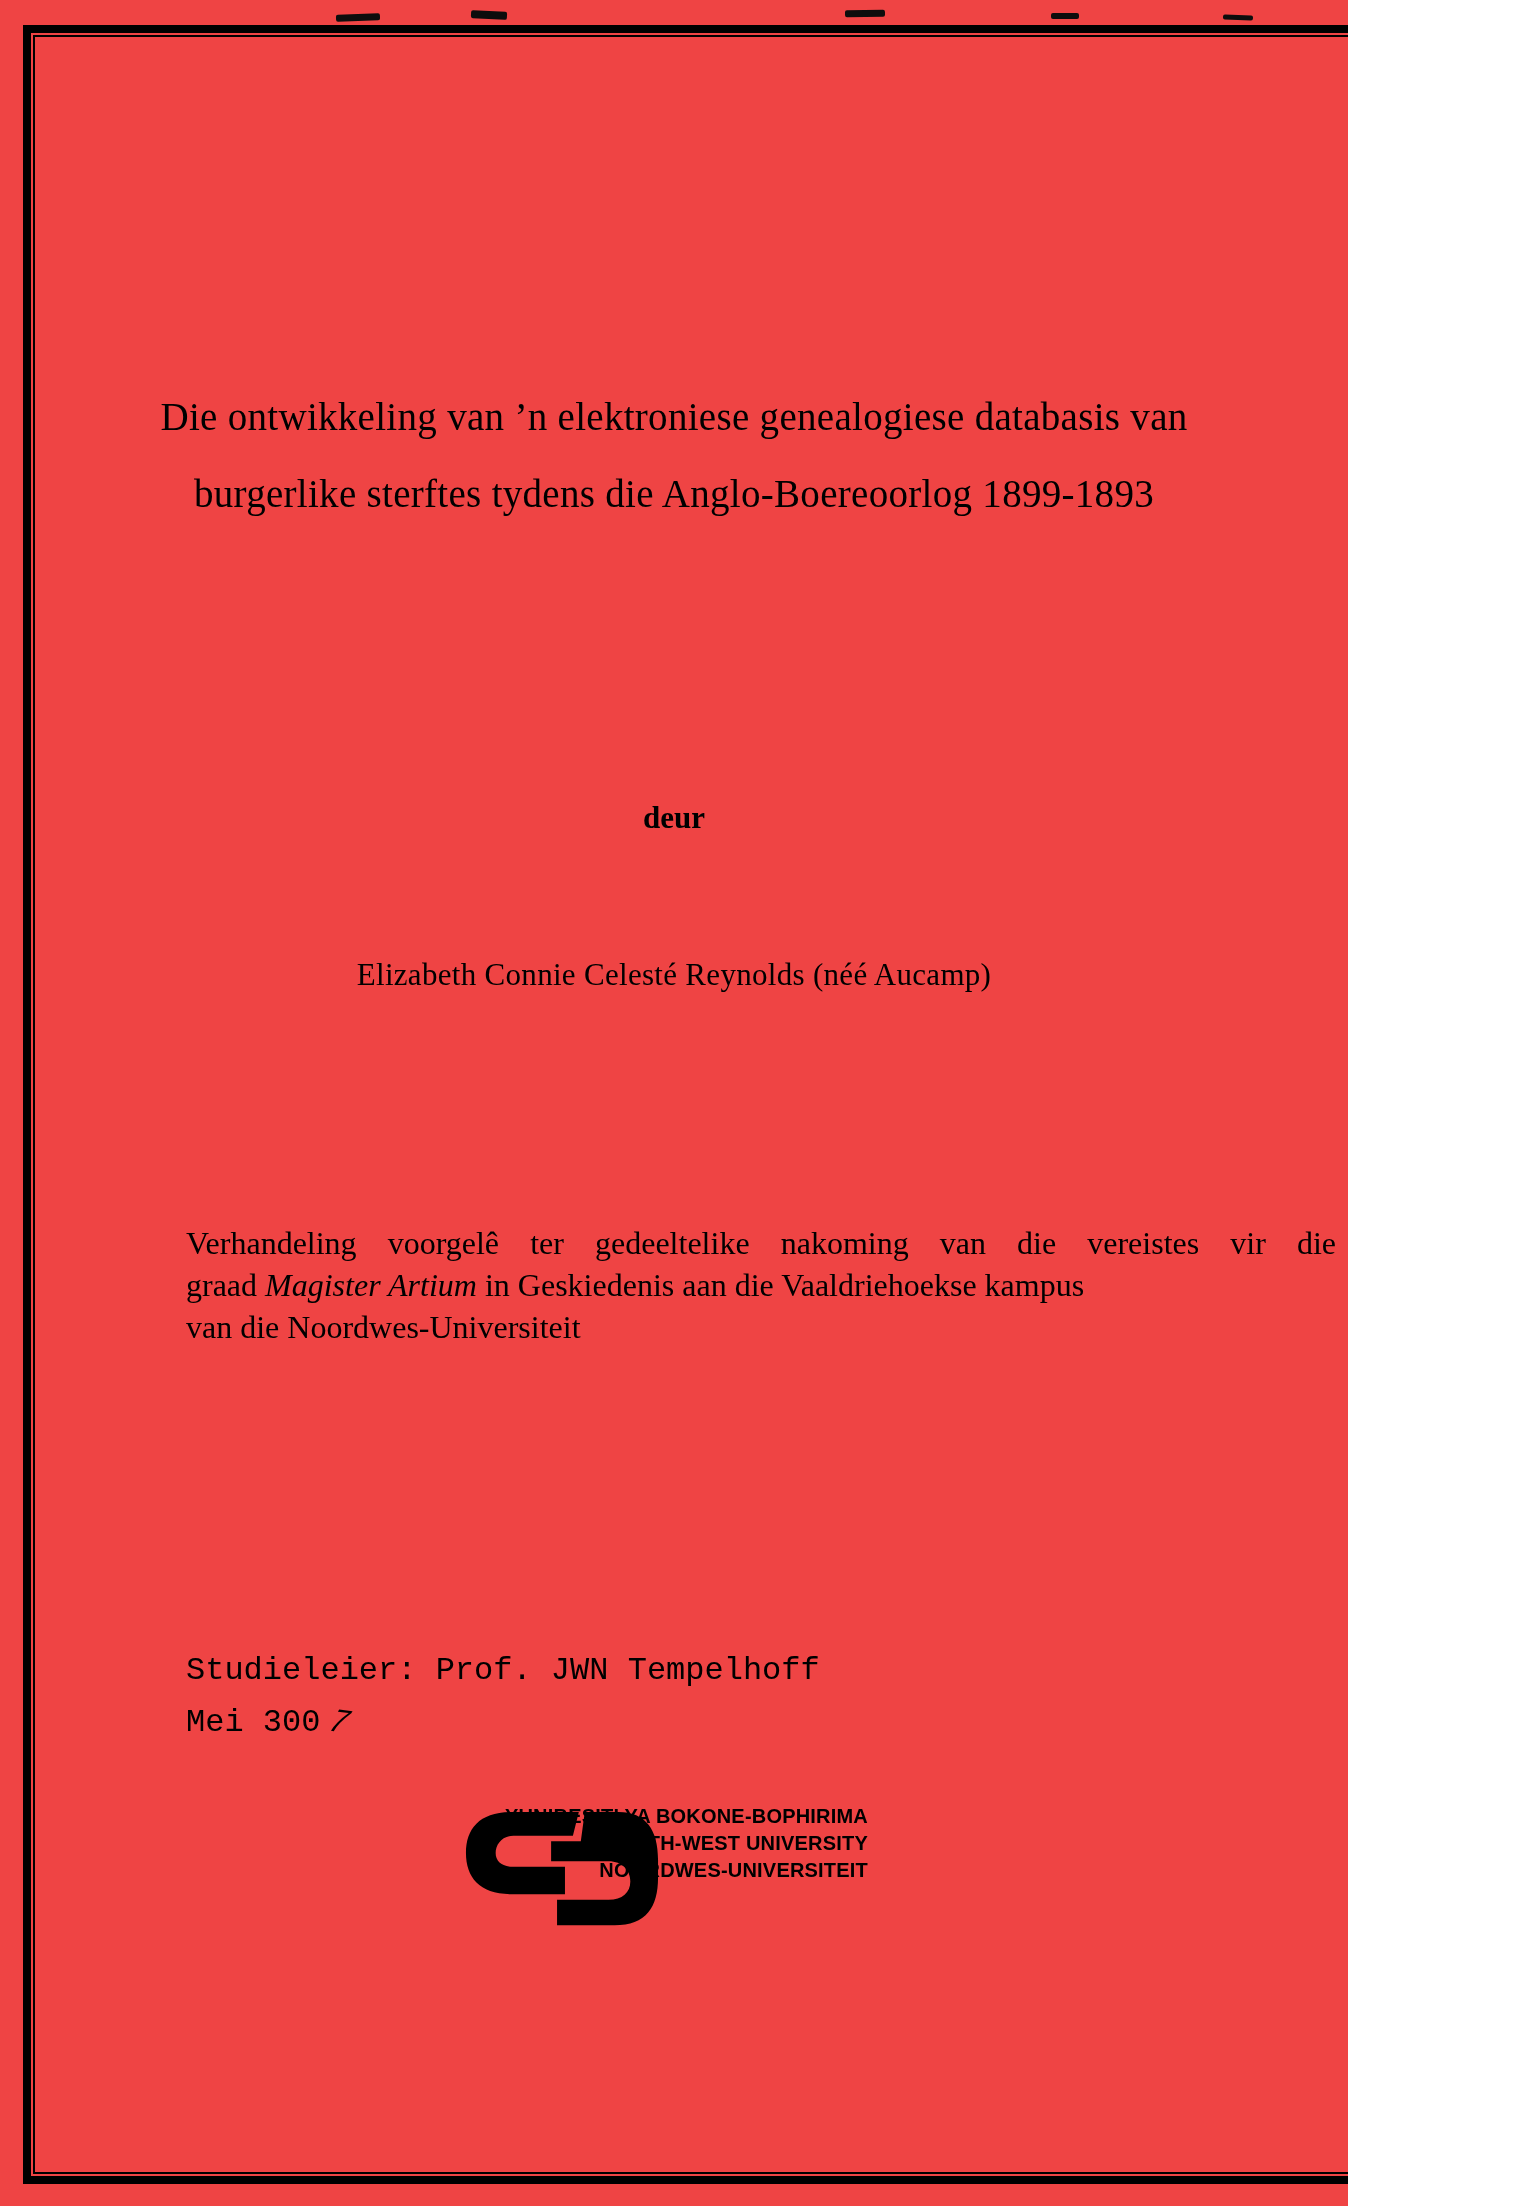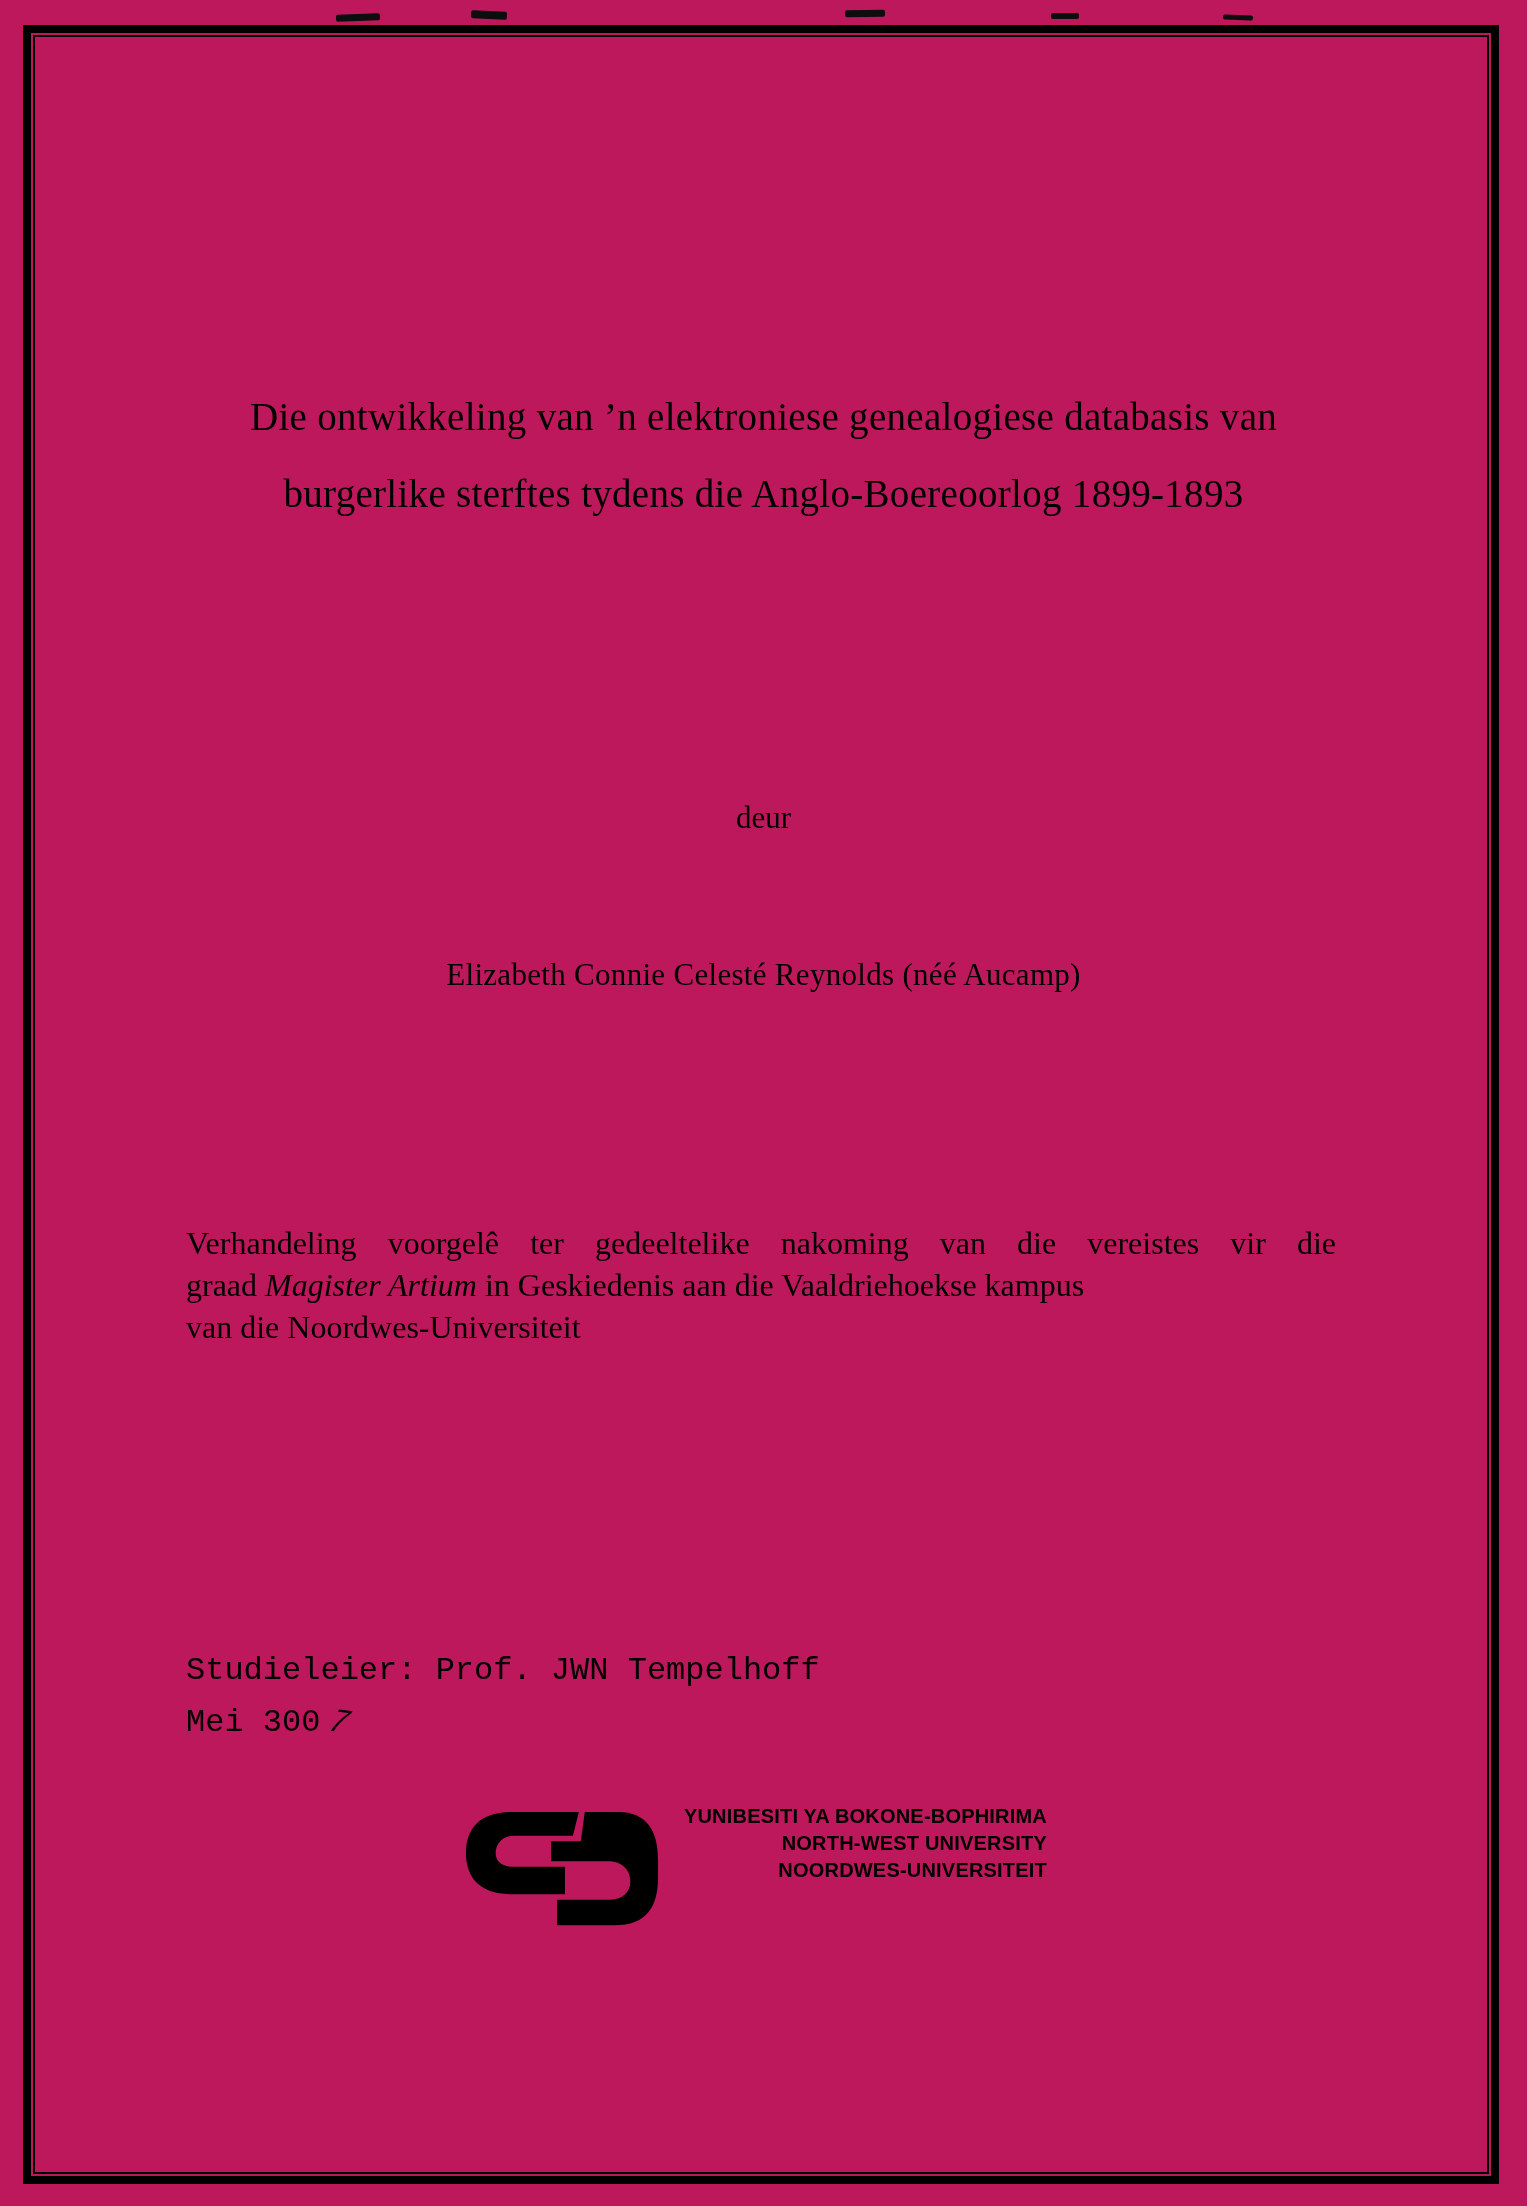--- a/index.html
+++ b/index.html
@@ -1,21 +1,21 @@
 <!DOCTYPE html>
 <html><head>
 <meta charset="utf-8">
 <style>
   * { margin: 0; padding: 0; box-sizing: border-box; }
   html, body { background: #ffffff; }
   .scan-page {
     position: relative;
-    width: 1527px;
+    width: 1348px;
     height: 2206px;
-    background: #be185d;
+    background: #ef4444;
     overflow: hidden;
     font-family: "Liberation Serif", serif;
     color: #000000;
   }
   
   .frame-outer {
     position: absolute;
     left: 23px; top: 25px;
     width: 1476px; height: 2159px;
     border: 8px solid #000000;
@@ -41,20 +41,21 @@
     font-size: 39px;
     line-height: 77px;
     letter-spacing: 0.3px;
   }
   .byline-word {
     position: absolute;
     left: 0; right: 0;
     top: 800px;
     text-align: center;
     font-size: 31px;
+    font-weight: bold;
   }
   .author-line {
     position: absolute;
     left: 0; right: 0;
     top: 957px;
     text-align: center;
     font-size: 31px;
     letter-spacing: 0.3px;
   }
   .statement-block {

